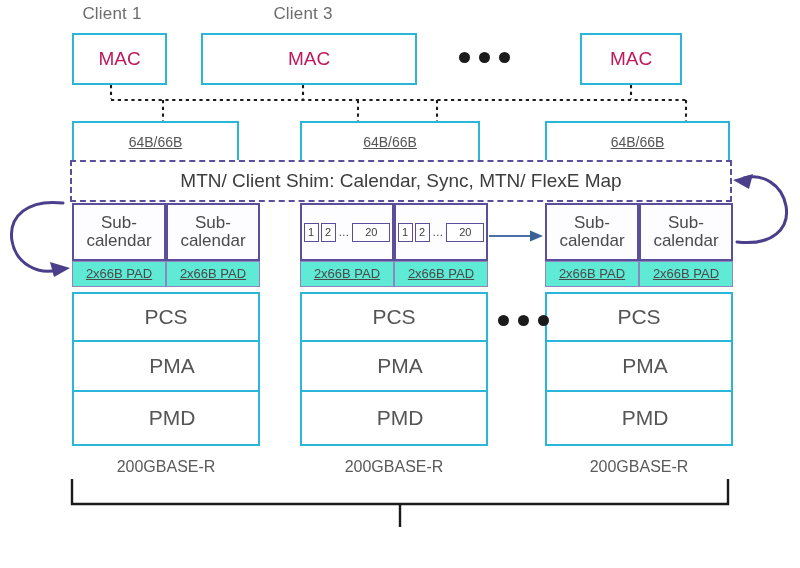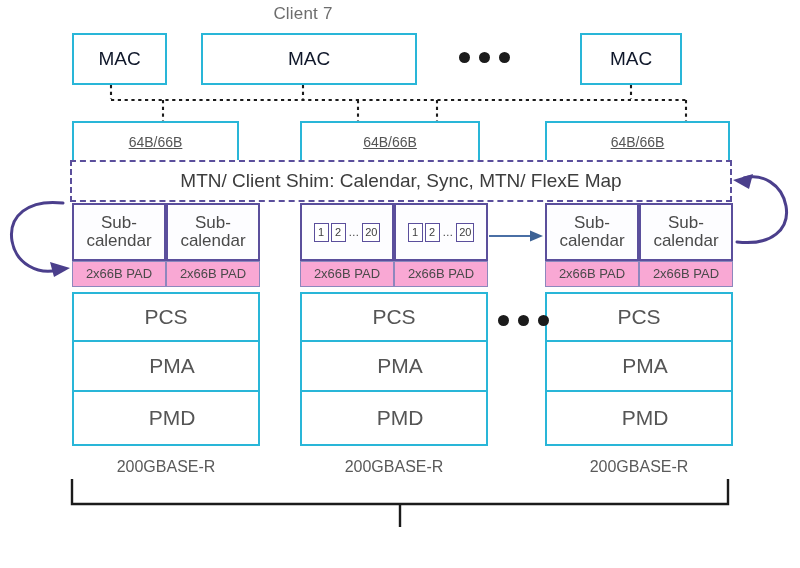--- a/index.html
+++ b/index.html
@@ -18,41 +18,41 @@
   }
   .boxtext{
     display:flex;align-items:center;justify-content:center;
     width:100%;height:100%;white-space:nowrap;line-height:1.05;
   }
 
   
   .cyan{
     border:2px solid #29b6d8;background:#ffffff;
   }
-  .mac{font-size:19px;color:#0f172a;}
+  .mac{font-size:19px;color:#be185d;}
   .b66{border-bottom:none;font-size:14px;color:#555;text-decoration:underline;}
   .stacklayer{font-size:21px;color:#555;}
   .stacklayer.nb{border-top:none;padding-left:12px;}
 
   
   .purple{border:2px solid #5b4f9c;background:#fdfdff;}
   .subcal{font-size:17px;color:#4a4a4a;text-align:center;}
   .subcal .boxtext{flex-direction:column;}
-  .pad{border:1px solid #8d87bd;background:#f9a8d4;font-size:13px;color:#4a4a4a;}
+  .pad{border:1px solid #8d87bd;background:#5eead4;font-size:13px;color:#4a4a4a;text-decoration:underline;}
 
   
   .slotwrap{display:flex;align-items:center;justify-content:center;height:100%;gap:2px;}
   .slot{
     border:1.5px solid #5b4f9c;background:#fff;
     font-size:11px;color:#3d3d3d;
     display:flex;align-items:center;justify-content:center;
     height:19px;box-sizing:border-box;
   }
   .slot.w1{width:15px;}
-  .slot.w2{width:18px;}
+  .slot.w2{width:38px;}
   .dots3{font-size:11px;color:#3d3d3d;letter-spacing:.5px;padding:0 1px;}
 
   
   .shim{
     border:2px dashed #5b4f9c;background:#ffffff;
     font-size:19px;color:#3d3d3d;
   }
 
   
   .bigdots{display:flex;gap:9px;align-items:center;}
@@ -99,21 +99,22 @@
       <path d="M 737 242 C 772 246 790 229 786 206 C 782 184 762 173 744 178" stroke="#4b3f8c" stroke-width="3" stroke-linecap="round"></path>
       <polygon points="733,180 753,174 749,189" fill="#4b3f8c"></polygon>
     </g>
 
     <g stroke="#1b1b1b" stroke-width="2.4" fill="none" stroke-linecap="butt">
       <path d="M 72 479 L 72 504 L 728 504 L 728 479"></path>
       <line x1="400" y1="504" x2="400" y2="527"></line>
     </g>
   </svg>
 
-  <div class="abs client-label" style="left:243px;top:4px;width:120px;">Client 7</div>
+  <div class="abs client-label" style="left:52px;top:4px;width:120px;">Client 1</div>
+  <div class="abs client-label" style="left:243px;top:4px;width:120px;">Client 3</div>
   <div class="abs client-label" style="left:571px;top:20px;width:120px;margin-top:42px;">Client z</div>
 
   <div class="abs cyan mac" style="left:72px;top:33px;width:95px;height:52px;">
     <span class="boxtext">MAC</span>
   </div>
   <div class="abs cyan mac" style="left:201px;top:33px;width:216px;height:52px;">
     <span class="boxtext">MAC</span>
   </div>
   <div class="abs cyan mac" style="left:580px;top:33px;width:102px;height:52px;">
     <span class="boxtext">MAC</span>

